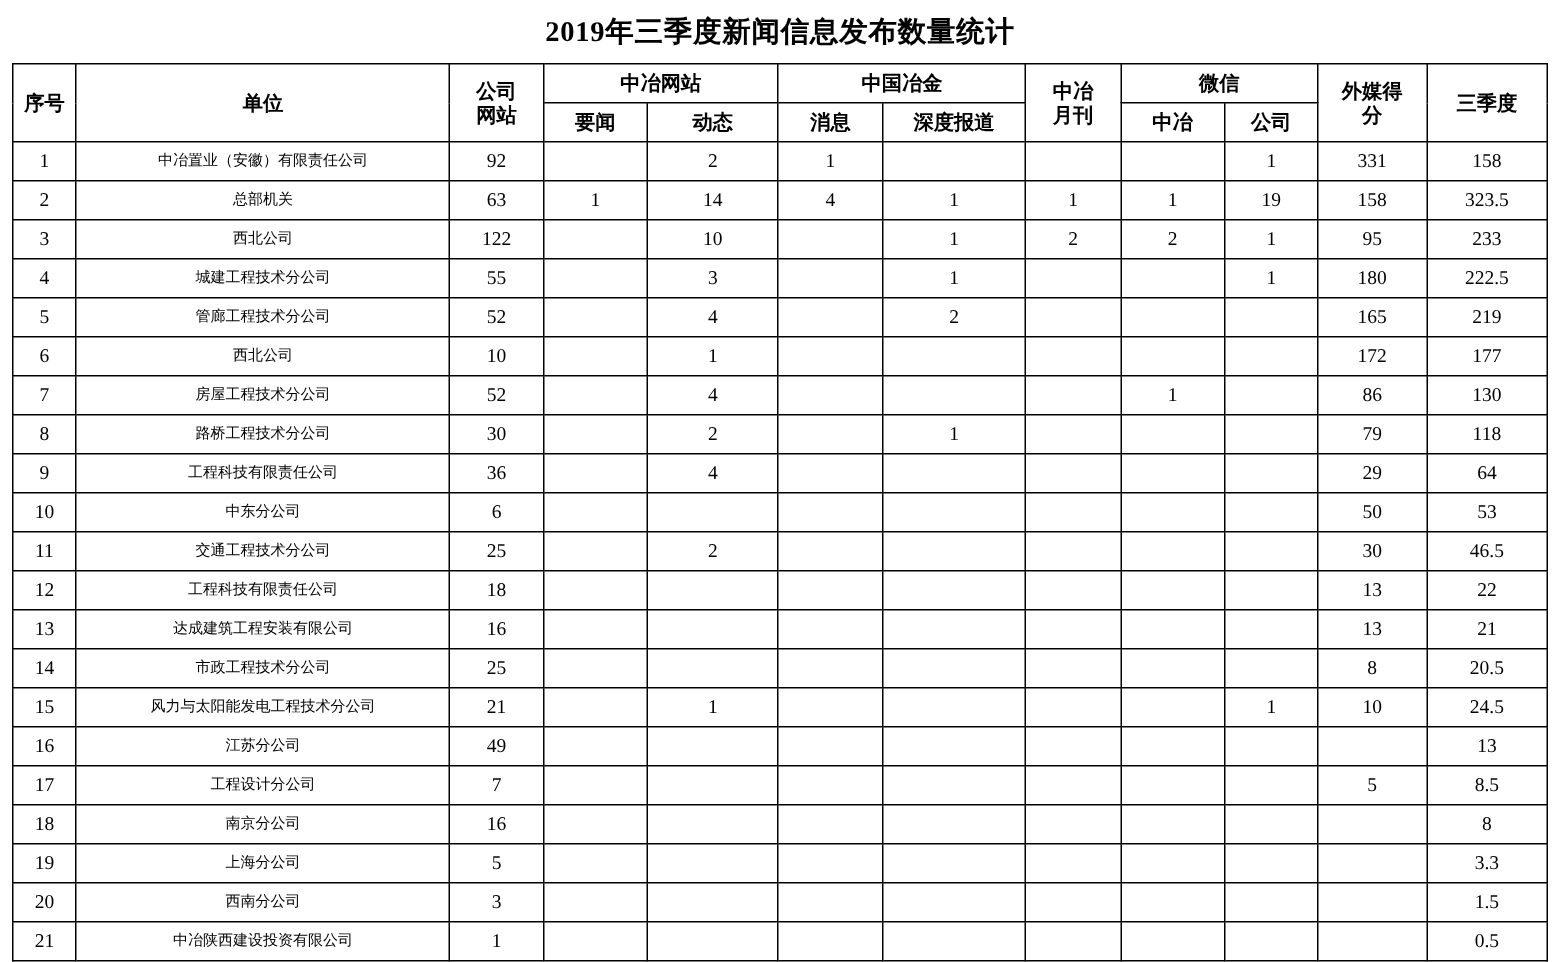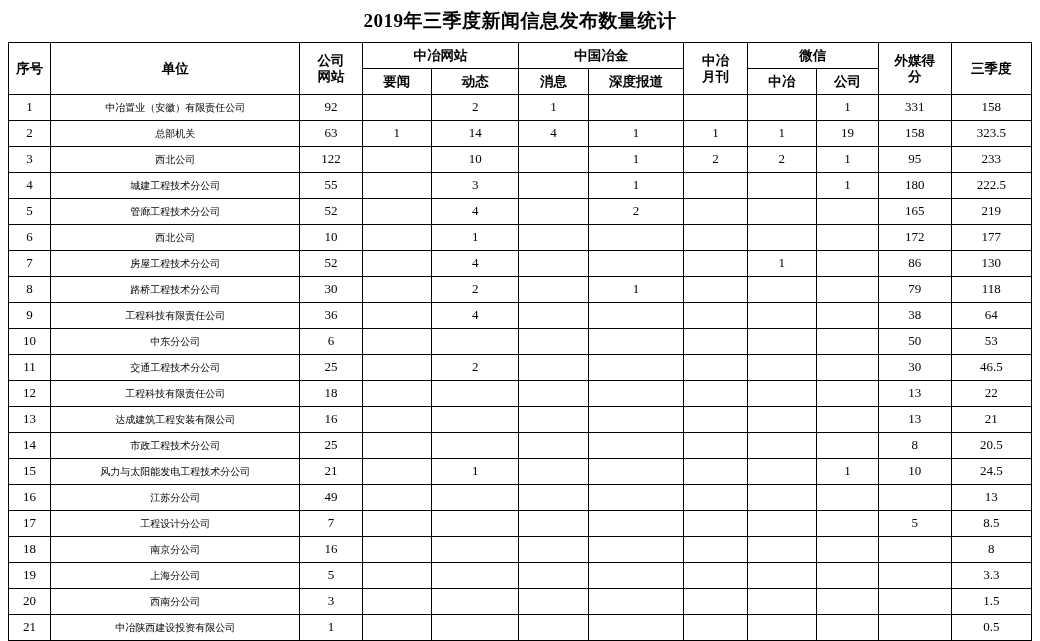--- a/index.html
+++ b/index.html
@@ -241,21 +241,21 @@
         <td>9</td>
         <td class="unit">工程科技有限责任公司</td>
         <td>36</td>
         <td></td>
         <td>4</td>
         <td></td>
         <td></td>
         <td></td>
         <td></td>
         <td></td>
-        <td>38</td>
+        <td>29</td>
         <td>64</td>
       </tr>
       <tr>
         <td>10</td>
         <td class="unit">中东分公司</td>
         <td>6</td>
         <td></td>
         <td></td>
         <td></td>
         <td></td>

